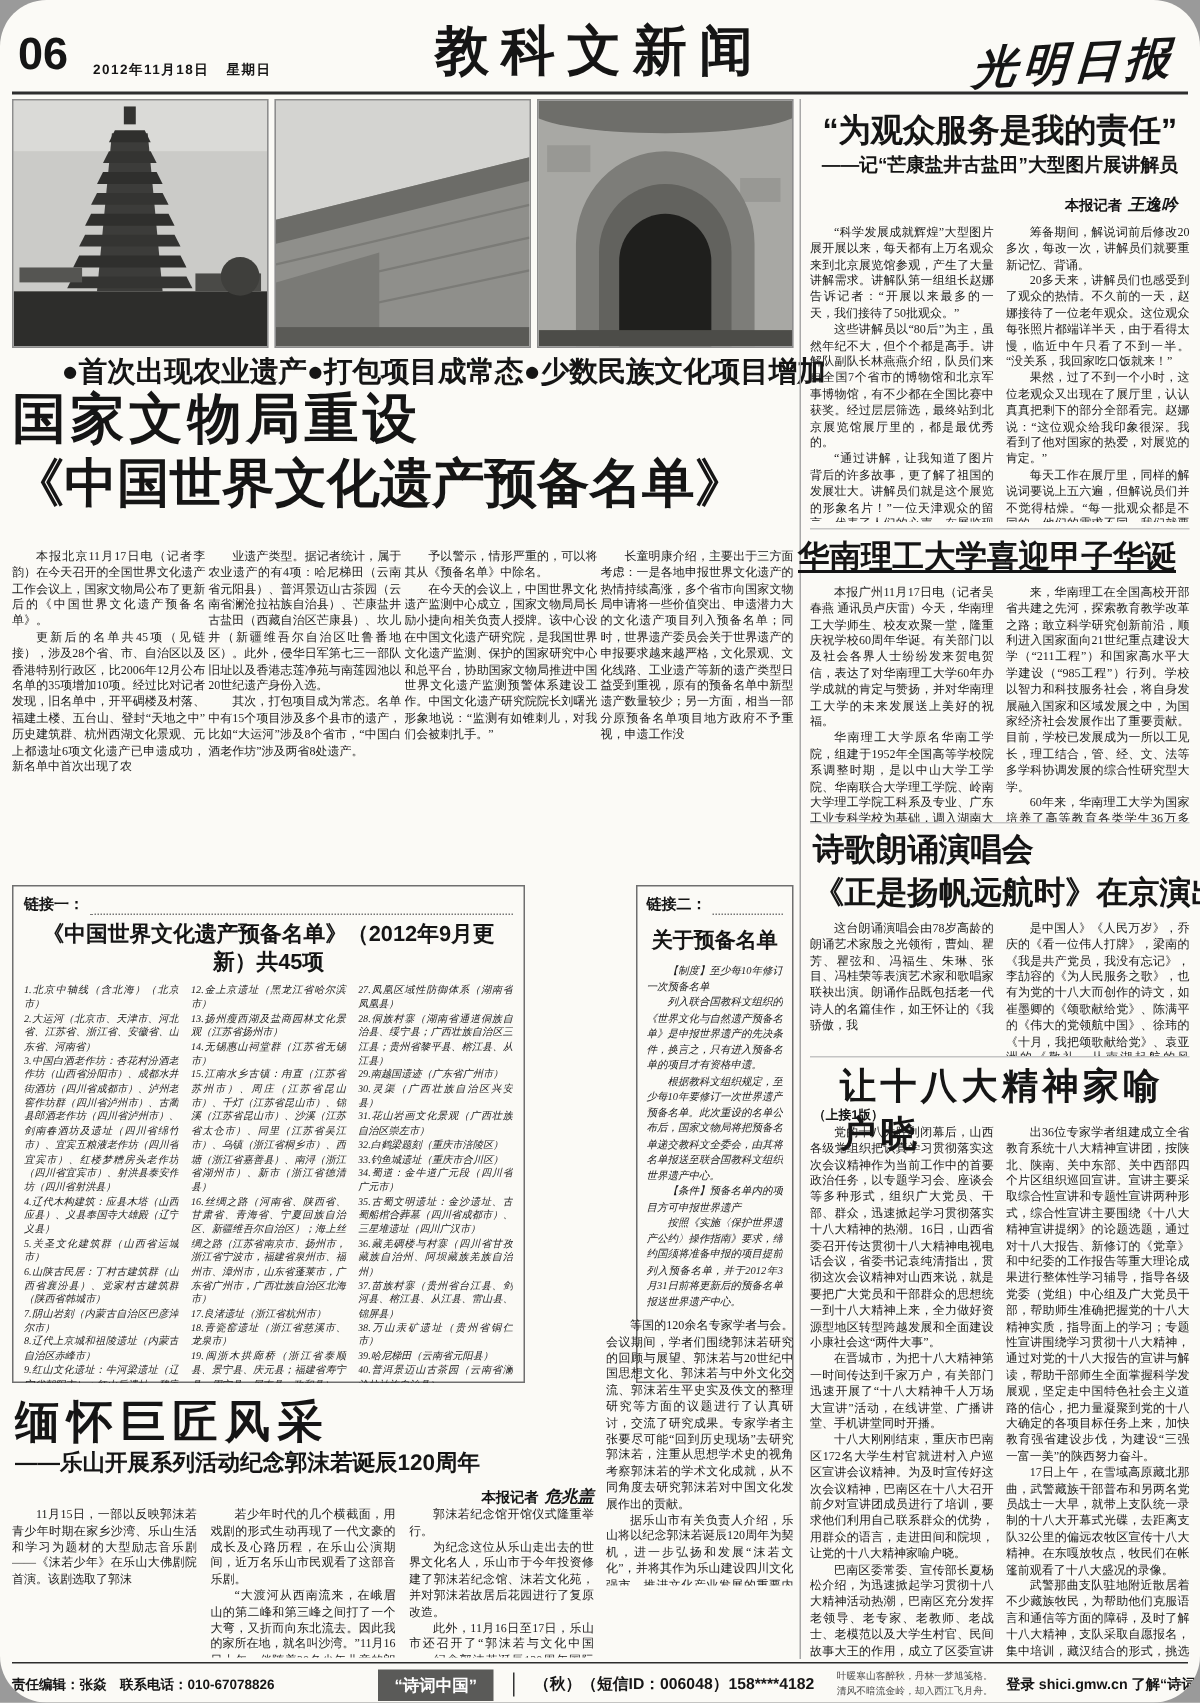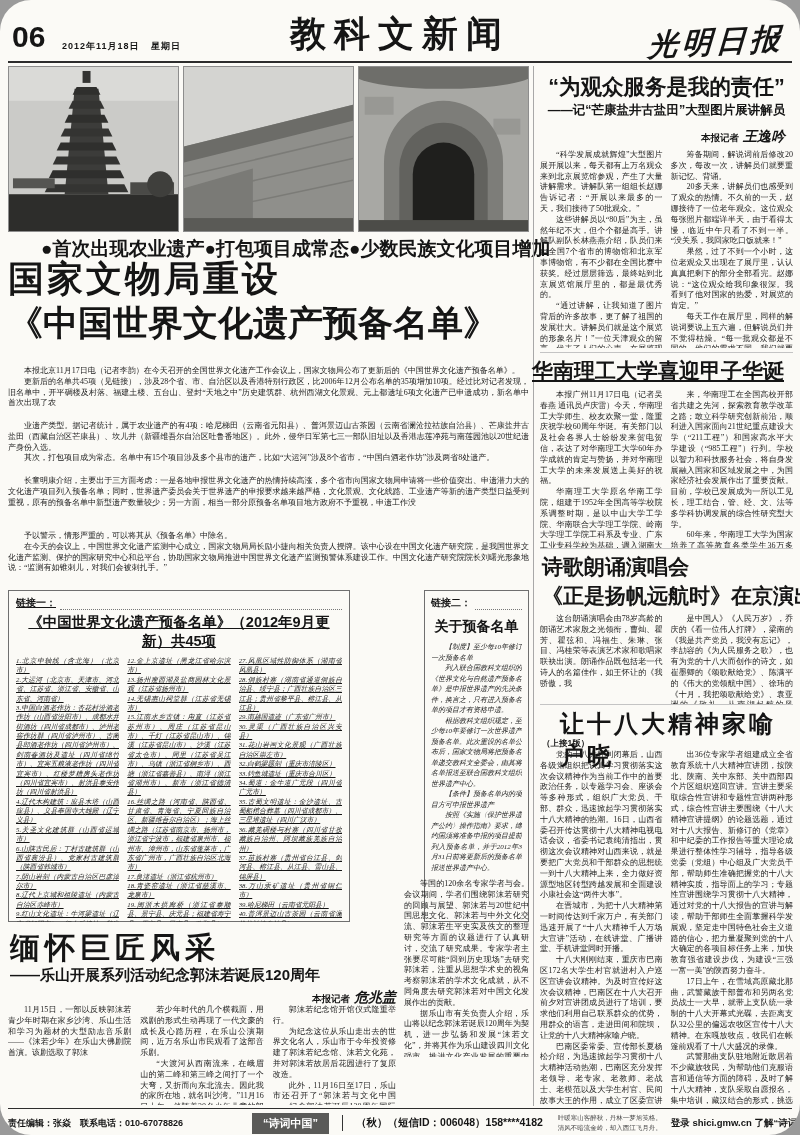--- a/index.html
+++ b/index.html
@@ -16,45 +16,45 @@
   
   .photos{position:absolute;left:8px;top:66px;width:521px;height:166px;display:flex;gap:4px;}
   .photo{flex:1;border:1px solid #8d8d8d;background:#cfcfcd;overflow:hidden;}
   .photo svg{display:block;width:100%;height:100%;}
   
   .bullets{position:absolute;left:20px;top:238px;width:521px;
            font:900 19px/1.15 "Liberation Sans",sans-serif;white-space:nowrap;margin-left:21px;}
   .headline1{position:absolute;left:8px;top:259px;font:900 36px/1.1 "Liberation Sans",sans-serif;letter-spacing:3px;}
   .headline2{position:absolute;left:8px;top:302px;width:523px;font:900 35px/1.2 "Liberation Sans",sans-serif;white-space:nowrap;}
   
-  .main-body{position:absolute;left:8px;top:366px;width:521px;height:218px;display:flex;gap:2px;flex-direction:column;}
+  .main-body{position:absolute;left:8px;top:366px;width:521px;height:218px;display:flex;gap:2px;}
   .col{flex:1;overflow:hidden;}
   .body-p{font:8px/1.35 "Liberation Serif",serif;text-align:justify;text-indent:2em;margin:0;color:#1b1b1b;}
   
   .linkbox{position:absolute;border:1px solid #6f6f6f;box-sizing:border-box;background:#fbfaf6;padding:5px 7px;}
-  #link1{left:8px;top:590px;width:342px;height:332px;text-decoration:underline;}
+  #link1{left:8px;top:590px;width:342px;height:332px;}
   #link2{left:424px;top:590px;width:105px;height:332px;padding:5px 6px;}
   .link-labelrow{display:flex;align-items:flex-end;gap:4px;}
   .link-label{font:bold 10px "Liberation Sans",sans-serif;white-space:nowrap;}
   .link-dots{flex:1;border-bottom:1px dotted #777;height:8px;}
   .link1-title{text-align:center;font:900 14.5px "Liberation Sans",sans-serif;margin:3px 0 5px;}
   .list-cols{display:flex;gap:8px;height:266px;overflow:hidden;}
   .lcol{flex:1;overflow:hidden;}
   .li-item{font:italic 6.8px/1.38 "Liberation Serif",serif;text-align:justify;margin:0;color:#222;}
   .link2-title{text-align:center;font:900 14px "Liberation Sans",sans-serif;margin:8px 0 6px;}
   .l2-body{overflow:hidden;height:268px;}
   .l2-p{font:italic 7px/1.5 "Liberation Serif",serif;text-align:justify;text-indent:2em;margin:0;color:#222;}
   
   .vdiv{position:absolute;left:533px;top:66px;height:1040px;border-left:1px solid #a8a8a8;}
   .r-title1{position:absolute;left:540px;top:72px;width:253px;text-align:center;
             font:900 21.5px "Liberation Sans",sans-serif;white-space:nowrap;}
   .r-sub1{position:absolute;left:540px;top:102px;width:253px;text-align:center;
           font:bold 12.5px "Liberation Sans",sans-serif;white-space:nowrap;}
   .byline{font:bold 9.5px "Liberation Sans",sans-serif;}
-  .script-name{font-family:"DejaVu Serif",serif;font-style:italic;font-weight:bold;font-size:14px;}
+  .script-name{font-family:"DejaVu Serif",serif;font-style:italic;font-weight:bold;font-size:11px;}
   .r1-byline{position:absolute;left:540px;top:127px;width:245px;text-align:right;}
   .rbody{position:absolute;left:540px;width:253px;display:flex;gap:8px;}
   #r1body{top:150px;height:198px;}
   .rline{position:absolute;left:540px;width:253px;border-top:1px solid #c4c4c4;}
   .r-title2{position:absolute;left:532px;top:357px;width:253px;text-align:left;
             font:900 21px "Liberation Sans",sans-serif;white-space:nowrap;letter-spacing:0px;text-decoration:underline;}
   #r2body{top:390px;height:158px;justify-content:flex-end;}
   .r-title3{position:absolute;left:542px;top:552px;width:253px;
             font:900 21px/1.4 "Liberation Sans",sans-serif;white-space:nowrap;}
   #r3body{top:614px;height:90px;}
@@ -147,25 +147,25 @@
   <div class="main-body">
     <div class="col">
         <p class="body-p">本报北京11月17日电（记者李韵）在今天召开的全国世界文化遗产工作会议上，国家文物局公布了更新后的《中国世界文化遗产预备名单》。</p>
         <p class="body-p">更新后的名单共45项（见链接），涉及28个省、市、自治区以及香港特别行政区，比2006年12月公布名单的35项增加10项。经过比对记者发现，旧名单中，开平碉楼及村落、福建土楼、五台山、登封“天地之中”历史建筑群、杭州西湖文化景观、元上都遗址6项文化遗产已申遗成功，新名单中首次出现了农</p>
       </div>
     <div class="col">
         <p class="body-p">业遗产类型。据记者统计，属于农业遗产的有4项：哈尼梯田（云南省元阳县）、普洱景迈山古茶园（云南省澜沧拉祜族自治县）、芒康盐井古盐田（西藏自治区芒康县）、坎儿井（新疆维吾尔自治区吐鲁番地区）。此外，侵华日军第七三一部队旧址以及香港志莲净苑与南莲园池以20世纪遗产身份入选。</p>
         <p class="body-p">其次，打包项目成为常态。名单中有15个项目涉及多个县市的遗产，比如“大运河”涉及8个省市，“中国白酒老作坊”涉及两省8处遗产。</p>
       </div>
     <div class="col">
-        <p class="body-p">长童明康介绍，主要出于三方面考虑：一是各地申报世界文化遗产的热情持续高涨，多个省市向国家文物局申请将一些价值突出、申遗潜力大的文化遗产项目列入预备名单；同时，世界遗产委员会关于世界遗产的申报要求越来越严格，文化景观、文化线路、工业遗产等新的遗产类型日益受到重视，原有的预备名单中新型遗产数量较少；另一方面，相当一部分原预备名单项目地方政府不予重视，申遗工作没</p>
-      </div>
-    <div class="col">
         <p class="body-p">予以警示，情形严重的，可以将其从《预备名单》中除名。</p>
         <p class="body-p">在今天的会议上，中国世界文化遗产监测中心成立，国家文物局局长励小捷向相关负责人授牌。该中心设在中国文化遗产研究院，是我国世界文化遗产监测、保护的国家研究中心和总平台，协助国家文物局推进中国世界文化遗产监测预警体系建设工作。中国文化遗产研究院院长刘曙光形象地说：“监测有如锥刺儿，对我们会被刺扎手。”</p>
+      </div>
+    <div class="col">
+        <p class="body-p">长童明康介绍，主要出于三方面考虑：一是各地申报世界文化遗产的热情持续高涨，多个省市向国家文物局申请将一些价值突出、申遗潜力大的文化遗产项目列入预备名单；同时，世界遗产委员会关于世界遗产的申报要求越来越严格，文化景观、文化线路、工业遗产等新的遗产类型日益受到重视，原有的预备名单中新型遗产数量较少；另一方面，相当一部分原预备名单项目地方政府不予重视，申遗工作没</p>
       </div>
   </div>
 
   <div class="linkbox" id="link1">
     <div class="link-labelrow">
       <span class="link-label">链接一：</span>
       <span class="link-dots"></span>
     </div>
     <div class="link1-title">《中国世界文化遗产预备名单》（2012年9月更新）共45项</div>
     <div class="list-cols">

